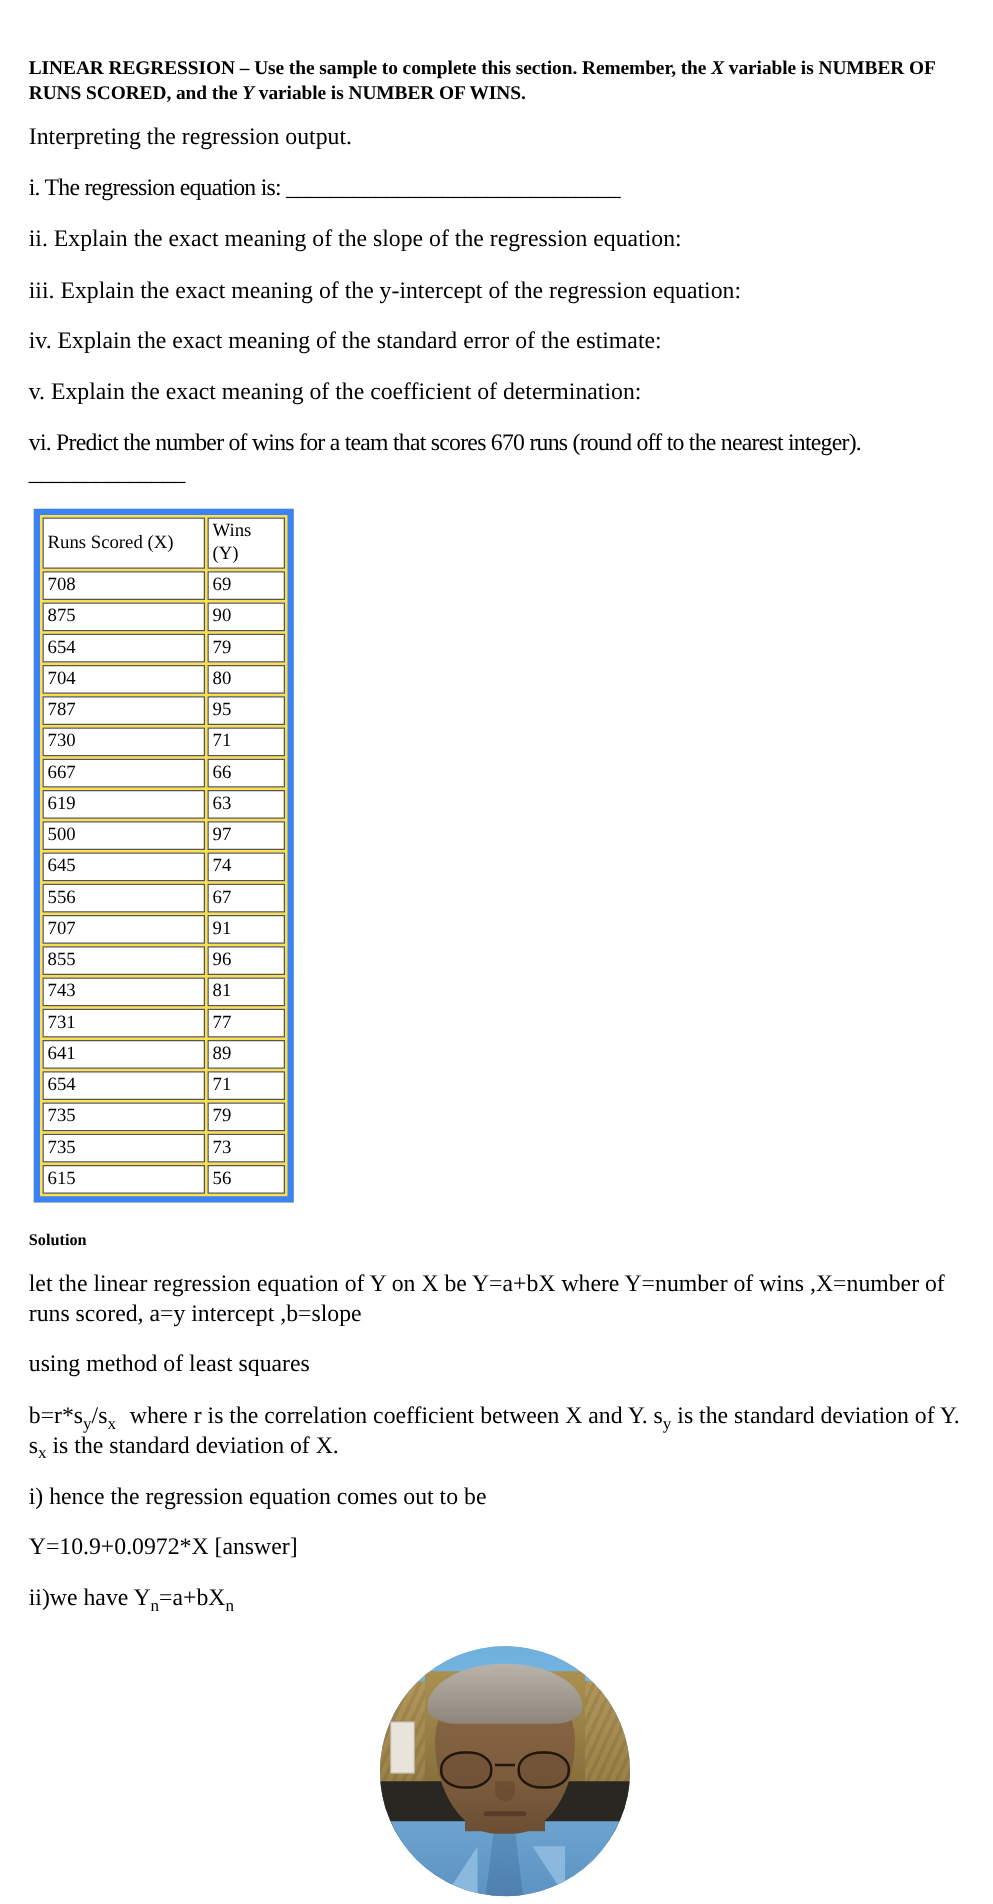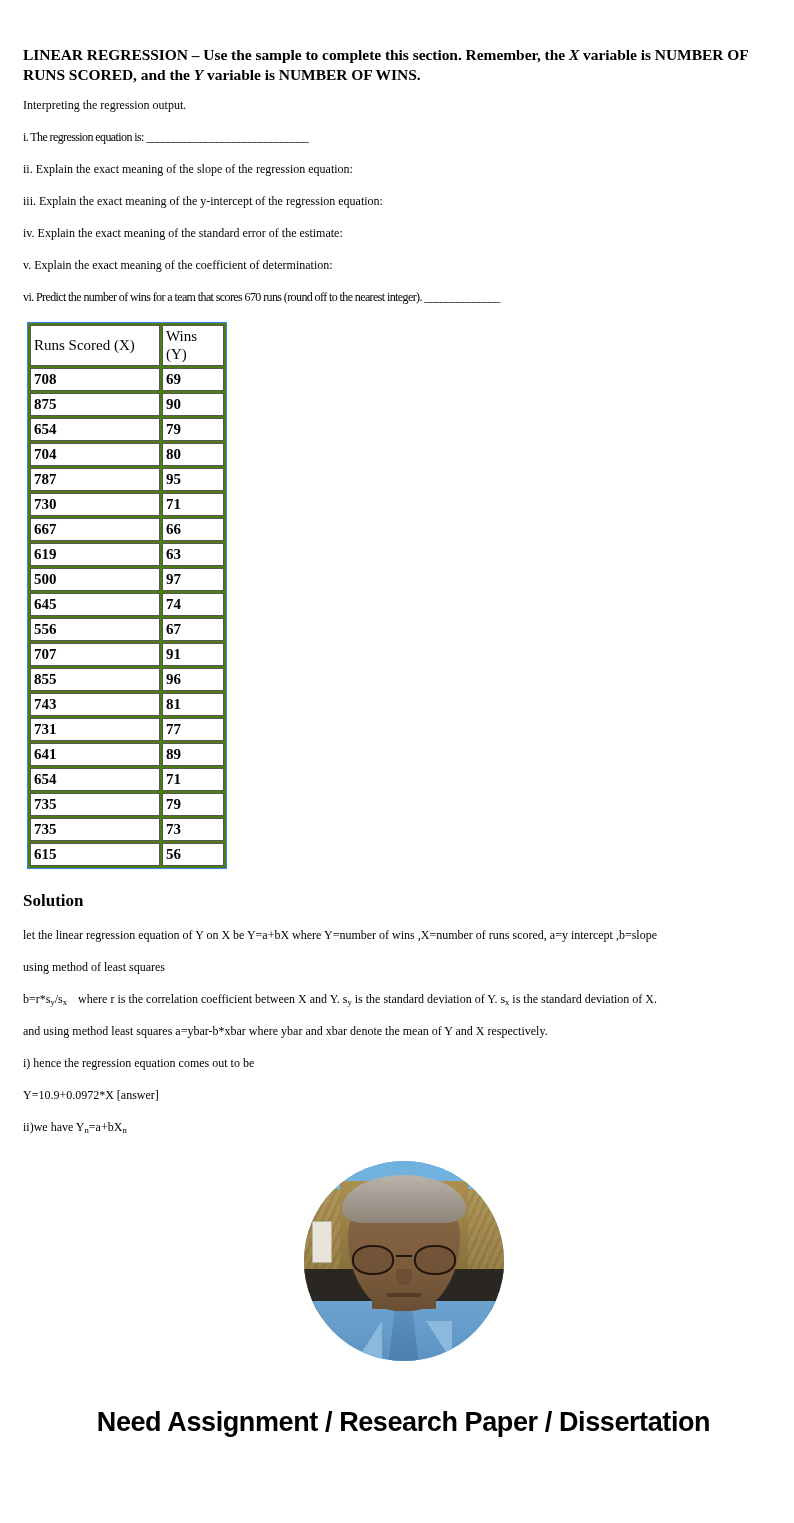--- a/index.html
+++ b/index.html
@@ -26,53 +26,53 @@
     font-size: 15.5px;
     font-weight: bold;
     line-height: 1.27;
     margin: 0 0 14px 0;
     letter-spacing: -0.05px;
   }
   .prompt-heading .var {
     font-style: italic;
   }
   p.body-line {
-    font-size: 12px;
+    font-size: 19px;
     line-height: 1.25;
     margin: 0 0 17px 0;
   }
   .blank-long {
     letter-spacing: -0.6px;
   }
   
   .data-table {
     border-collapse: separate;
     border-spacing: 2px;
-    border: 1px solid #3b82f6;
+    border: 5px solid #3b82f6;
     margin: 5px 0 16px 4px;
-    background: #4d7c0f;
+    background: #fde047;
   }
   .data-table th,
   .data-table td {
     border: 1px solid #555555;
     font-size: 15px;
-    font-weight: bold;
+    font-weight: normal;
     text-align: left;
     padding: 1px 3px 2px 3px;
     line-height: 1.2;
     background: #ffffff;
   }
   .data-table th {
     font-weight: normal;
   }
   .col-x { width: 122px; }
   .col-y { width: 54px; }
   
   h2.solution-title {
-    font-size: 17px;
+    font-size: 13px;
     font-weight: bold;
     margin: 22px 0 16px 0;
     line-height: 1.2;
   }
   .formula sub {
     font-size: 0.72em;
     vertical-align: baseline;
     position: relative;
     bottom: -0.32em;
   }
@@ -336,21 +336,20 @@
     </tbody>
   </table>
 
   <h2 class="solution-title">Solution</h2>
 
   <p class="body-line">let the linear regression equation of Y on X be Y=a+bX where Y=number of wins ,X=number of runs scored, a=y intercept ,b=slope</p>
   <p class="body-line">using method of least squares</p>
 
   <p class="body-line formula"><span>b=r*s</span><sub>y</sub><span>/s</span><sub>x</sub><span class="gap-2"></span><span>where r is the correlation coefficient between X and Y. s</span><sub>y</sub><span> is the standard deviation of Y. s</span><sub>x</sub><span> is the standard deviation of X.</span></p>
 
-  <p class="body-line">and using method least squares a=ybar-b*xbar where ybar and xbar denote the mean of Y and X respectively.</p>
   <p class="body-line">i) hence the regression equation comes out to be</p>
   <p class="body-line">Y=10.9+0.0972*X [answer]</p>
 
   <p class="body-line formula"><span>ii)we have Y</span><sub>n</sub><span>=a+bX</span><sub>n</sub></p>
 
   <div class="avatar-wrap">
     <div class="avatar">
       <div class="av-sky"></div>
       <div class="av-wall-l"></div>
       <div class="av-wall-r"></div>

